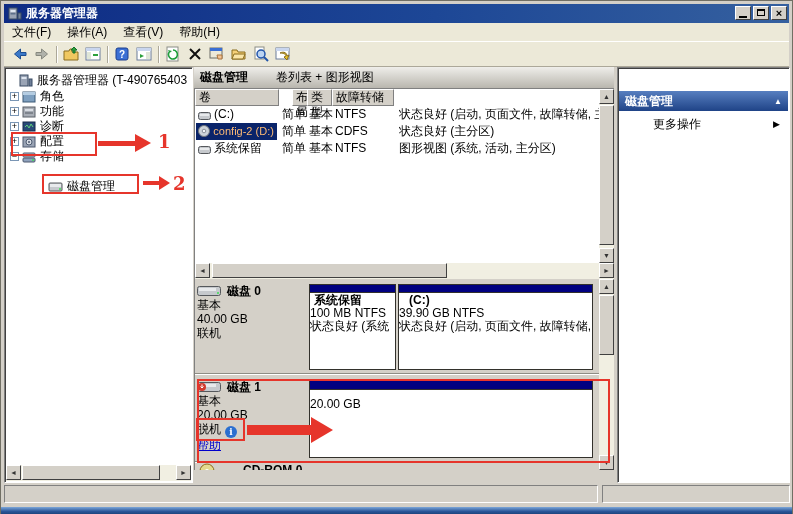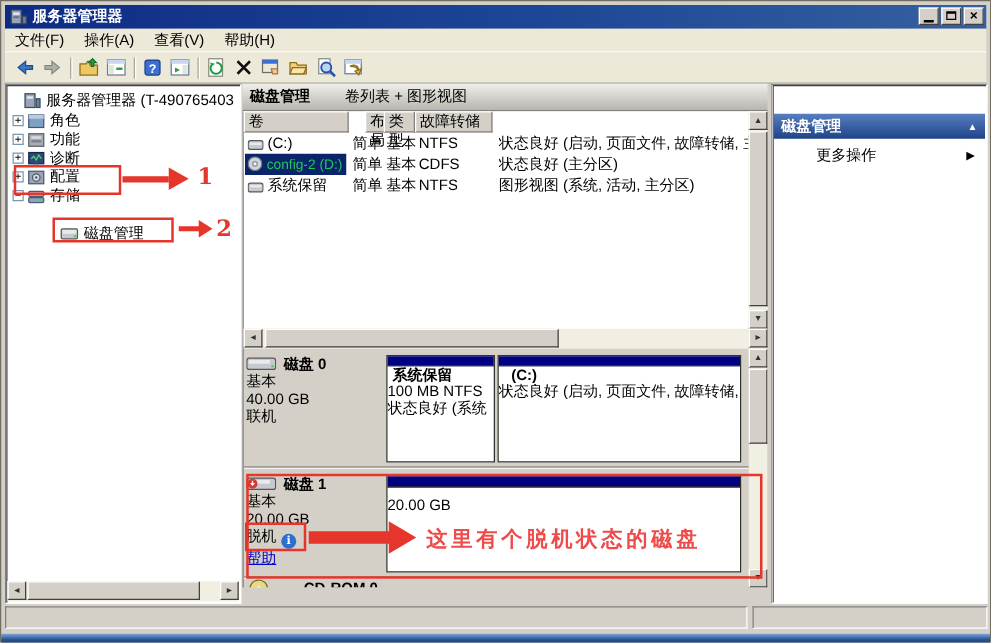--- a/index.html
+++ b/index.html
@@ -27,21 +27,21 @@
   .trow{position:absolute;height:15px;display:flex;align-items:center;white-space:nowrap;}
   .texp{width:9px;height:9px;border:1px solid #7a96b5;background:#fff;font-size:9px;line-height:7px;text-align:center;margin-right:3px;color:#000;}
   .tlabel{margin-left:4px;}
 
   
   .mid-header,.act-header{height:22px;background:linear-gradient(#efeeea,#b9b6ae);border-bottom:1px solid #808080;display:flex;align-items:center;}
   .volarea{position:absolute;left:193px;top:88px;width:420px;height:190px;background:#fff;border-left:1px solid #808080;}
   .vhead{position:absolute;top:0;height:17px;font-size:12px;line-height:15px;padding-left:3px;}
   .vrow{position:absolute;height:17px;left:0;right:15px;}
   .vcell{position:absolute;line-height:17px;white-space:nowrap;overflow:hidden;}
-  .volsel{background:#0a246a;color:#22c55e;padding-right:3px;}
+  .volsel{background:#0a246a;color:#fdba74;padding-right:3px;}
 
   
   .sb{background:#f1efe2;}
   .sbtn{position:absolute;width:15px;height:15px;background:#d4d0c8;border-top:1px solid #fff;border-left:1px solid #fff;border-right:1px solid #404040;border-bottom:1px solid #404040;font-size:7px;text-align:center;line-height:13px;color:#333;}
   .sthumb{position:absolute;background:#d4d0c8;border-top:1px solid #fff;border-left:1px solid #fff;border-right:1px solid #404040;border-bottom:1px solid #404040;}
 
   
   .gfx{position:absolute;left:193px;top:278px;width:420px;height:191px;background:#d4d0c8;border-left:1px solid #808080;overflow:hidden;}
   .diskrow{position:absolute;left:0;width:405px;border-bottom:1px solid #8f8d85;box-shadow:0 1px 0 #fff;}
   .dlabel{position:absolute;left:2px;top:2px;width:110px;}
@@ -336,20 +336,21 @@
       </div>
       <div class="part" style="left:114px;width:87px;height:86px;">
         <div class="pbar"></div>
         <div class="pt">系统保留</div>
         <div>100 MB NTFS</div>
         <div>状态良好 (系统</div>
       </div>
       <div class="part" style="left:203px;width:195px;height:86px;">
         <div class="pbar"></div>
         <div class="pt" style="padding-left:10px;">(C:)</div>
+        <div>39.90 GB NTFS</div>
         <div>状态良好 (启动, 页面文件, 故障转储,</div>
       </div>
     </div>
 
     <div class="diskrow" style="top:99px;height:84px;">
       <div class="dlabel">
         <div class="dl1">
             <svg width="24" height="12">
               <rect x="0.5" y="1.5" width="23" height="9" rx="2" fill="#c6c9cd" stroke="#55585c"></rect>
               <rect x="2" y="3" width="17" height="3" fill="#e8eaec"></rect>
@@ -414,15 +415,14 @@
 
   <div class="ann rrect" style="left:41px;top:173px;width:97px;height:20px;"></div>
   <div class="ann rshaft" style="left:142px;top:180px;width:17px;height:4px;"></div>
   <div class="ann rhead" style="left:158px;top:175px;border-left:11px solid #e6352b;border-top:7px solid transparent;border-bottom:7px solid transparent;"></div>
   <div class="ann rnum" style="left:172px;top:172px;">2</div>
 
   <div class="ann rrect" style="left:196px;top:378px;width:413px;height:84px;"></div>
   <div class="ann rrect" style="left:195px;top:417px;width:49px;height:23px;"></div>
   <div class="ann rshaft" style="left:246px;top:424px;width:65px;height:10px;"></div>
   <div class="ann rhead" style="left:310px;top:416px;border-left:22px solid #e6352b;border-top:13px solid transparent;border-bottom:13px solid transparent;"></div>
-  <div class="ann rnote" style="left:340px;top:419px;">这里有个脱机状态的磁盘</div>
 
 </div>
 
 </body></html>

